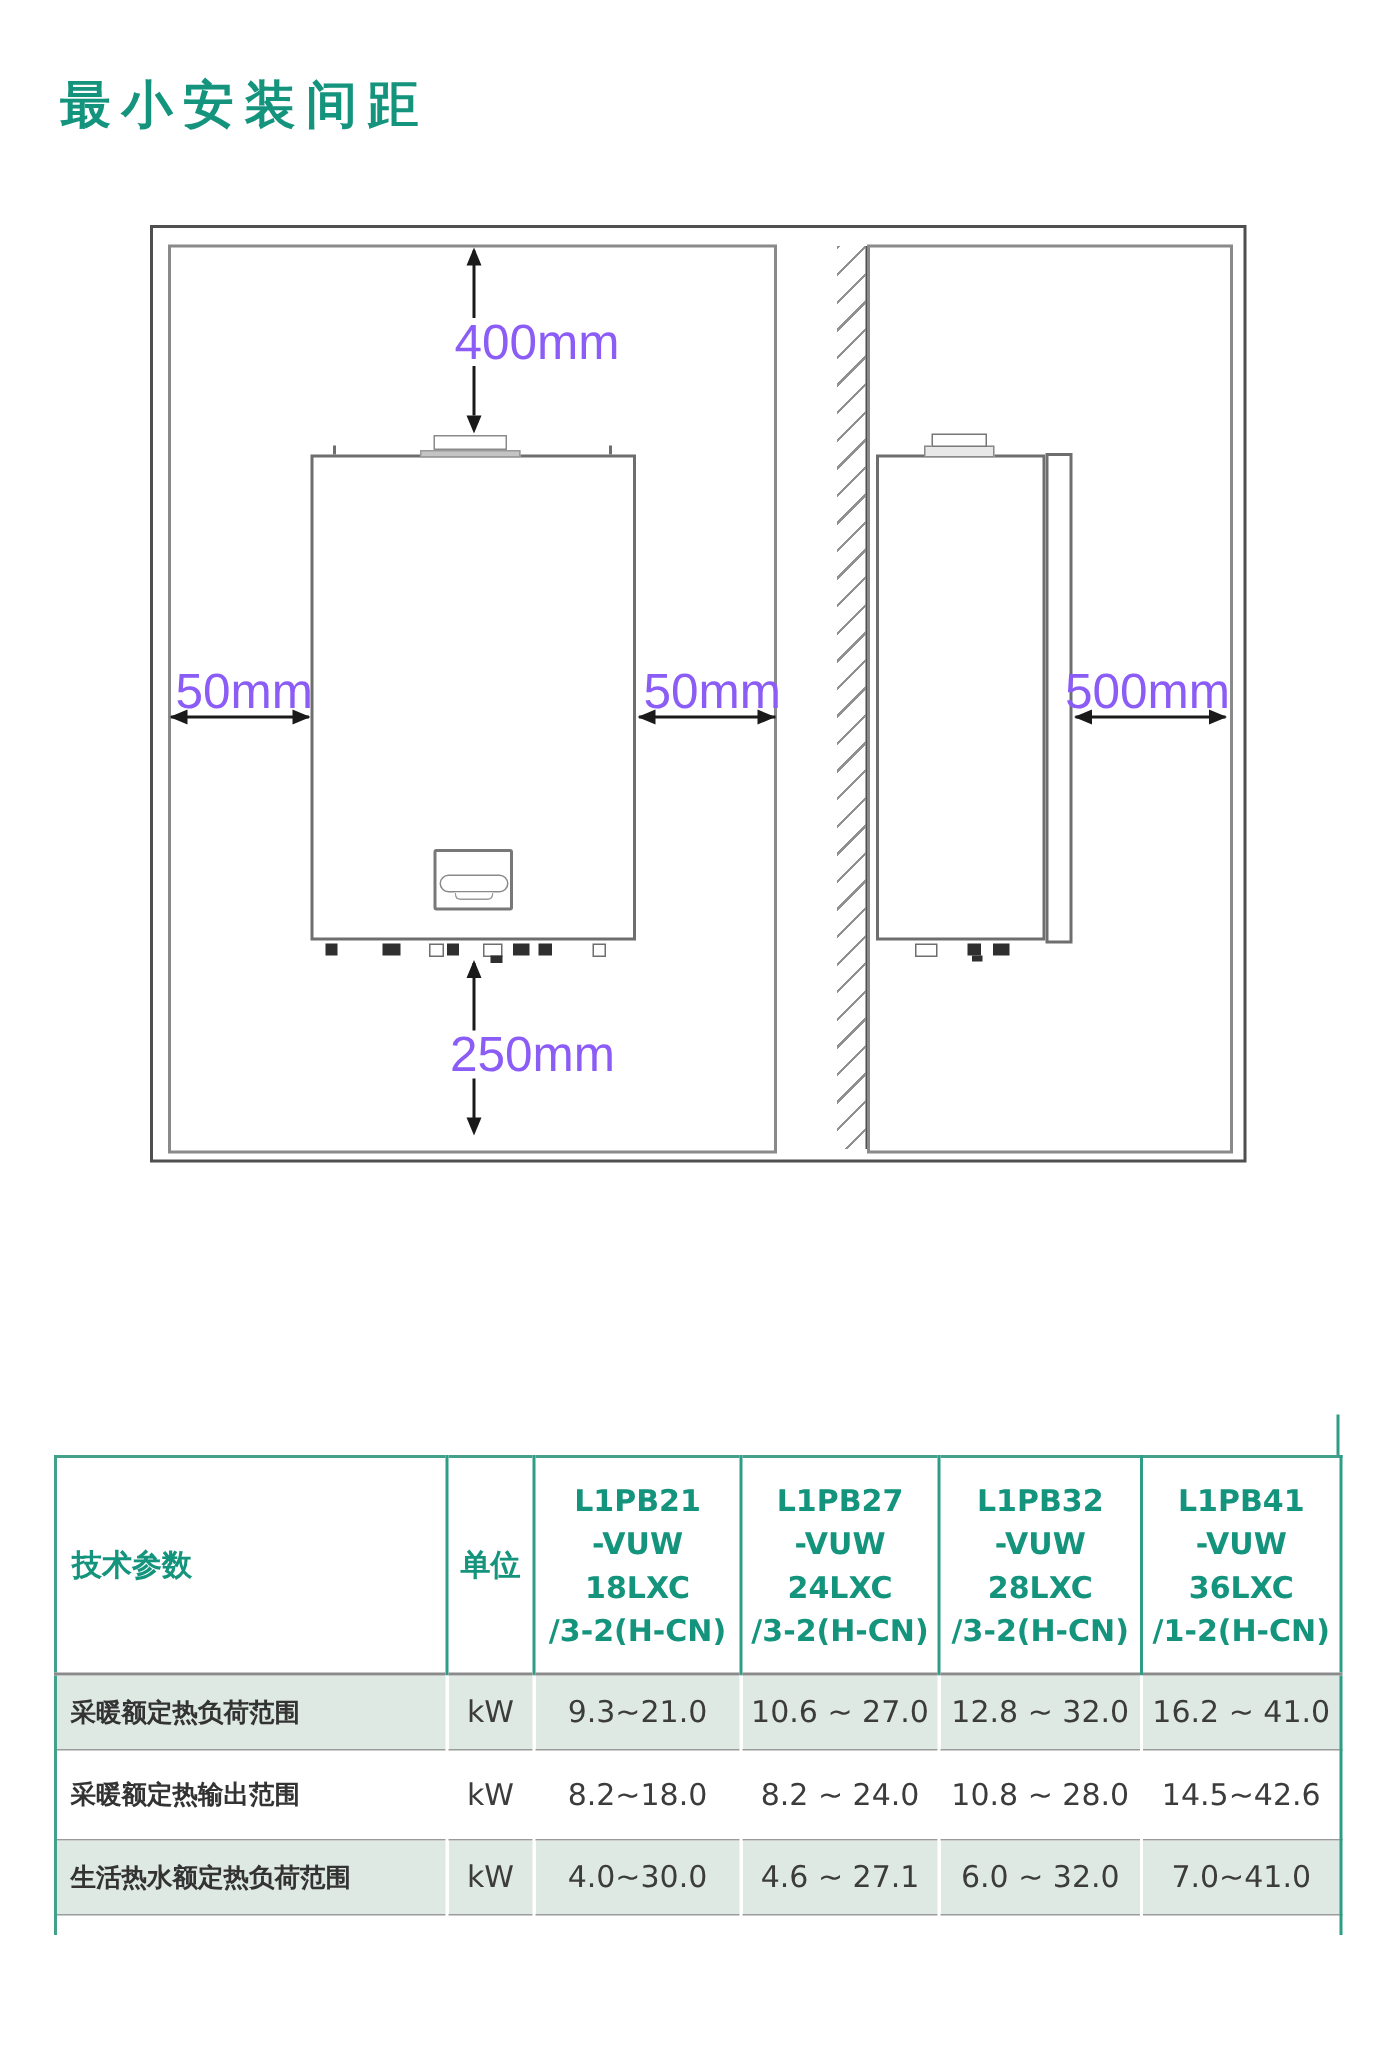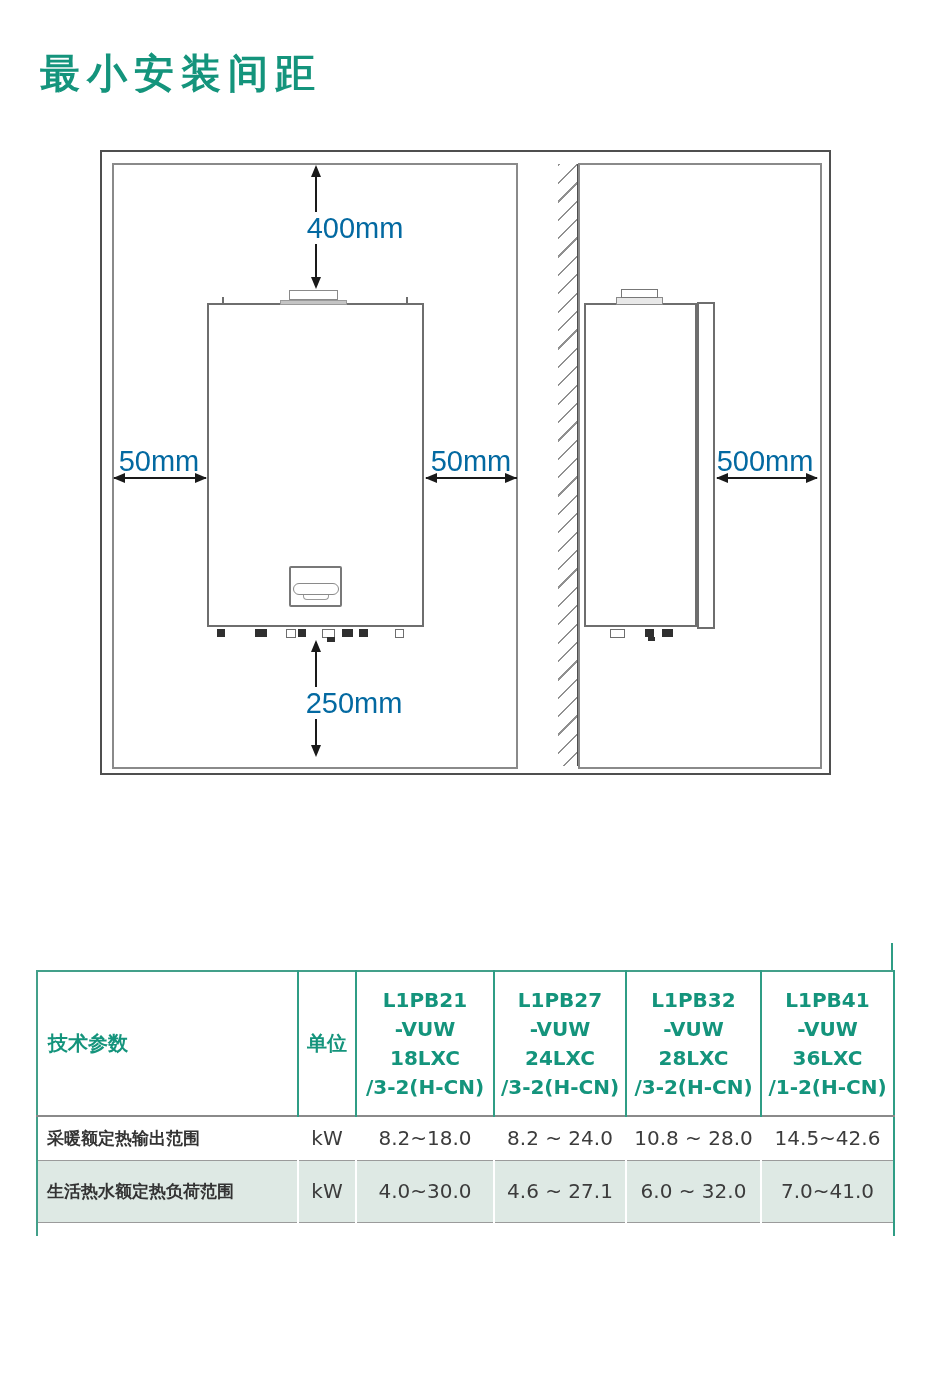--- a/index.html
+++ b/index.html
@@ -6,21 +6,21 @@
   .page {
     position:relative; width:930px; height:1376px; background:#ffffff;
     overflow:hidden;
     font-family:"DejaVu Sans","Liberation Sans",sans-serif;
   }
   .abs { position:absolute; }
 
   
   .section-title {
     position:absolute; left:40px;
-    font-size:40px; font-weight:700; color:#14947c;
+    font-size:34px; font-weight:700; color:#14947c;
     letter-spacing:7px; line-height:1;
   }
 
   
   .frame  { position:absolute; border:2px solid #4f4f4f; background:#fff; }
   .room   { position:absolute; border:2px solid #8a8a8a; background:#fff; }
   .hatch  {
     position:absolute; background:repeating-linear-gradient(135deg,#909090 0 1.6px,transparent 1.6px 13px);
   }
   .wallface { position:absolute; background:#4f4f4f; }
@@ -30,21 +30,21 @@
   .stub-light { position:absolute; background:#fff; border:1px solid #6e6e6e; box-sizing:border-box; }
 
   .dim-line-v { position:absolute; width:2px; background:#1a1a1a; }
   .dim-line-h { position:absolute; height:2px; background:#1a1a1a; }
   .arrow-up    { position:absolute; width:0; height:0; border-left:5px solid transparent; border-right:5px solid transparent; border-bottom:12px solid #1a1a1a; }
   .arrow-down  { position:absolute; width:0; height:0; border-left:5px solid transparent; border-right:5px solid transparent; border-top:12px solid #1a1a1a; }
   .arrow-left  { position:absolute; width:0; height:0; border-top:5px solid transparent; border-bottom:5px solid transparent; border-right:12px solid #1a1a1a; }
   .arrow-right { position:absolute; width:0; height:0; border-top:5px solid transparent; border-bottom:5px solid transparent; border-left:12px solid #1a1a1a; }
   .dim-label {
     position:absolute; font-family:"Liberation Sans","DejaVu Sans",sans-serif;
-    font-size:29px; color:#0369a1; text-align:center; line-height:32px; height:32px;
+    font-size:33px; color:#8b5cf6; text-align:center; line-height:32px; height:32px;
   }
   .dim-label.on-line { background:#fff; }
 
   
   .spec-table-wrap { position:absolute; left:36px; top:970px; width:857px; }
   table.spec { border-collapse:collapse; table-layout:fixed; width:857px;
     border-top:2px solid #43a08a; border-left:2px solid #43a08a; border-right:2px solid #2f9d85; }
   table.spec td, table.spec th { padding:0; margin:0; overflow:hidden; }
   tr.head th {
     background:#ffffff; color:#14947c; font-weight:700; font-size:20px;
@@ -181,31 +181,39 @@
 /3-2(H-CN)</span>
             </th>
         <th>
               <span class="model">L1PB41
 -VUW
 36LXC
 /1-2(H-CN)</span>
             </th>
       </tr>
 
-
-      <tr class="data white" style="height:44px;">
+      <tr class="data mint" style="height:50px;">
+        <td class="param">采暖额定热负荷范围</td>
+        <td class="sep">kW</td>
+        <td class="sep">9.3~21.0</td>
+        <td class="sep">10.6 ~ 27.0</td>
+        <td class="sep">12.8 ~ 32.0</td>
+        <td class="sep">16.2 ~ 41.0</td>
+      </tr>
+
+      <tr class="data white" style="height:60px;">
         <td class="param">采暖额定热输出范围</td>
         <td class="sep">kW</td>
         <td class="sep">8.2~18.0</td>
         <td class="sep">8.2 ~ 24.0</td>
         <td class="sep">10.8 ~ 28.0</td>
         <td class="sep">14.5~42.6</td>
       </tr>
 
-      <tr class="data mint" style="height:62px;">
+      <tr class="data mint" style="height:50px;">
         <td class="param">生活热水额定热负荷范围</td>
         <td class="sep">kW</td>
         <td class="sep">4.0~30.0</td>
         <td class="sep">4.6 ~ 27.1</td>
         <td class="sep">6.0 ~ 32.0</td>
         <td class="sep">7.0~41.0</td>
       </tr>
 
 
 

